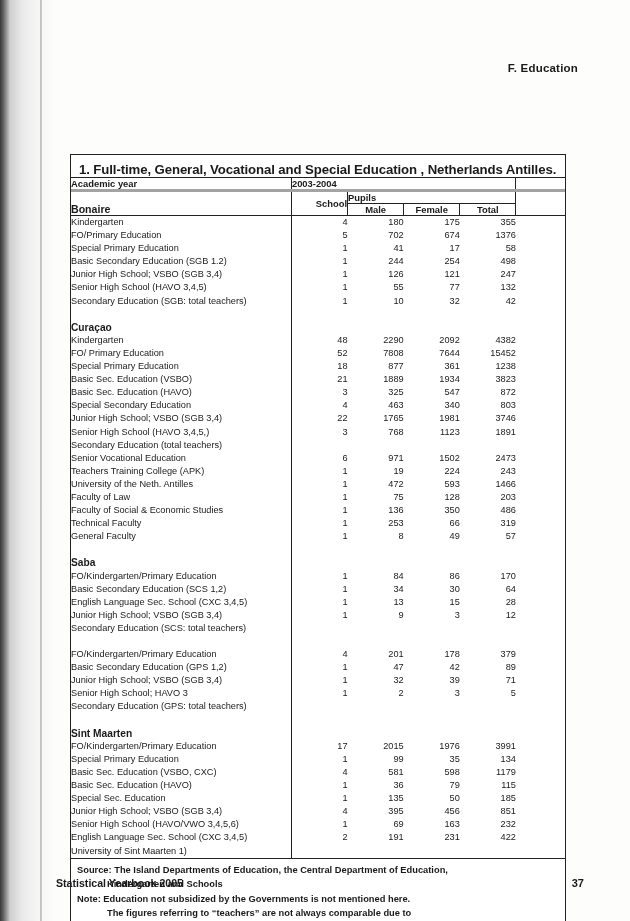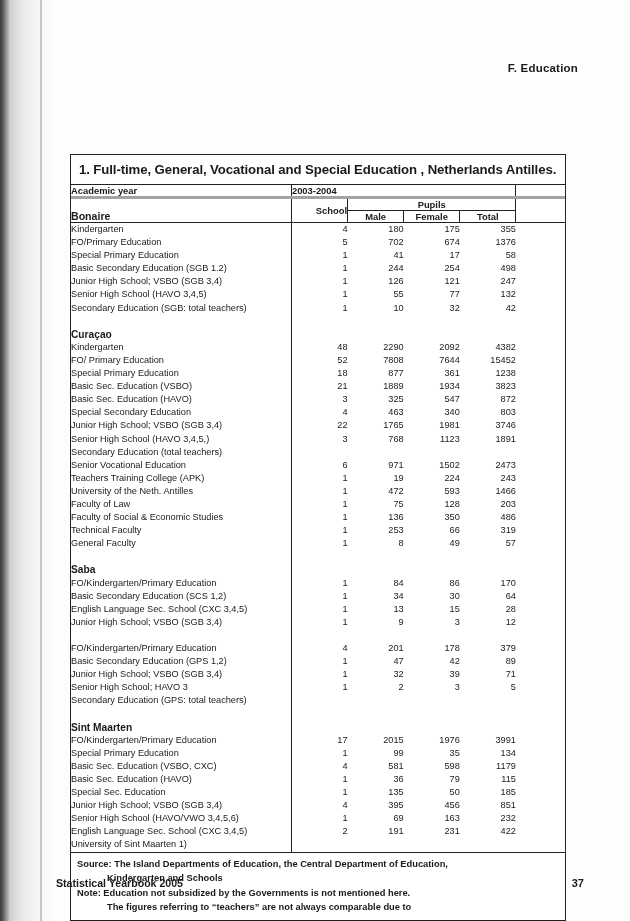--- a/index.html
+++ b/index.html
@@ -30,21 +30,21 @@
 
   
   #table-block{
     position:absolute;left:70px;top:138px;width:496px;
     border:1.6px solid #222;
     background:#fff;
     box-sizing:border-box;
   }
   #table-title{
     font-size:13.2px;font-weight:bold;
-    padding:7px 6px 7px 8px;
+    padding:7px 6px 0 8px;
     border-bottom:1.6px solid #222;
     letter-spacing:-.1px;
     white-space:nowrap;
   }
   table.grid{border-collapse:collapse;width:100%;table-layout:fixed;font-size:9.4px;}
   table.grid td,table.grid th{padding:0;vertical-align:middle;}
 
   
   col.c-label{width:220px;}
   col.c-school{width:56px;}
@@ -52,21 +52,21 @@
   col.c-female{width:56px;}
   col.c-total{width:56px;}
   col.c-spare{width:49px;}
 
   .hdr-row td{border-bottom:3px solid #a3a3a3;}
   .bx-l{border-left:1.2px solid #222;}
   .bx-b{border-bottom:1px solid #222;}
 
   .h-acad{font-size:9.4px;font-weight:bold;padding:2px 0 2px 4px;}
   .h-year{font-size:9.4px;font-weight:bold;text-align:left;padding:2px 0;}
-  .h-pupils{font-size:9.4px;font-weight:bold;text-align:center;padding:1px 0;}
+  .h-pupils{font-size:9.4px;font-weight:bold;padding:1px 0;}
   .h-sub{font-size:9.4px;font-weight:bold;text-align:center;padding:1px 0;}
   .h-school{font-size:9.4px;font-weight:bold;text-align:right;}
   .h-island{font-size:10.6px;font-weight:bold;padding:2px 0 3px 4px;}
 
   
   .tbody-wrap{position:relative;}
   table.body{border-collapse:collapse;width:100%;table-layout:fixed;font-size:9.2px;}
   table.body td{padding:0;height:13.1px;line-height:13.1px;}
   td.label{padding-left:11px;white-space:nowrap;}
   td.island{padding-left:4px;font-weight:bold;font-size:10.2px;white-space:nowrap;}
@@ -383,20 +383,28 @@
               <td></td>
             </tr>
             <tr>
               <td class="label">Junior High School; VSBO (SGB 3,4)</td>
               <td class="num vline">1</td>
               <td class="num">9</td>
               <td class="num">3</td>
               <td class="num">12</td>
               <td></td>
             </tr>
+            <tr>
+              <td class="label">Secondary Education (SCS: total teachers)</td>
+              <td class="num vline"></td>
+              <td class="num"></td>
+              <td class="num"></td>
+              <td class="num"></td>
+              <td></td>
+            </tr>
             <tr class="spacer">
               <td></td>
               <td class="vline"></td>
               <td></td>
               <td></td>
               <td></td>
               <td></td>
             </tr>
             <tr>
               <td class="label">FO/Kindergarten/Primary Education</td>

